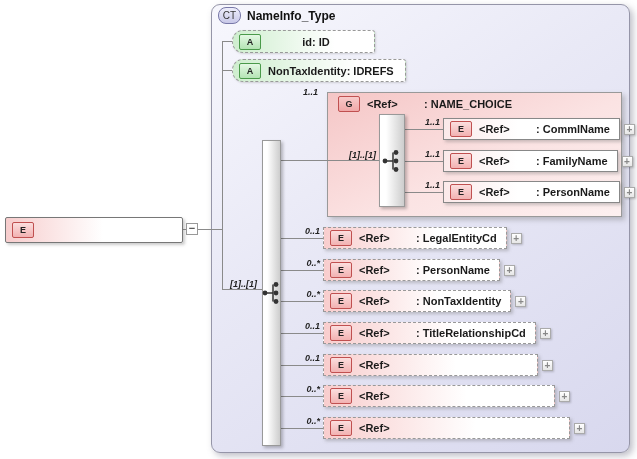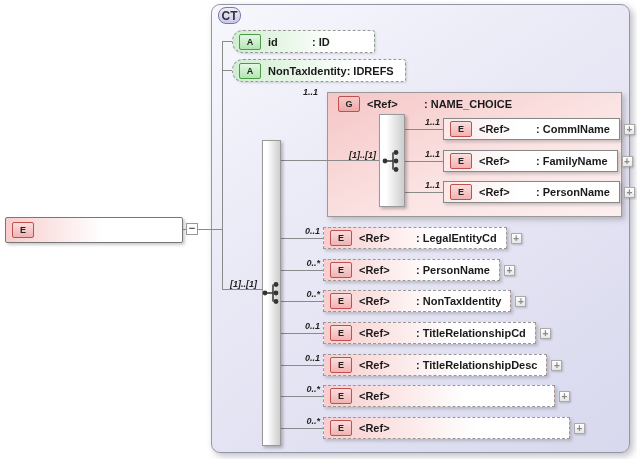--- a/index.html
+++ b/index.html
@@ -12,21 +12,21 @@
     position:absolute;left:211px;top:4px;width:417px;height:447px;
     border:1px solid #9595a8;border-radius:9px;
     background:linear-gradient(145deg,#f7f7fd 0%,#e9e9f6 40%,#d8d8ee 100%);
     box-shadow:3px 3px 7px rgba(110,110,130,.45);
     z-index:0;
   }
   .ct-header{position:absolute;left:218px;top:7px;display:flex;align-items:center;gap:6px;z-index:6;}
   .ct-badge{
     width:21px;height:15px;border:1px solid #7878a8;border-radius:8px;
     background:linear-gradient(#eeeefb,#c8c8e8);
-    font-size:12px;font-weight:bold;color:#333;display:flex;align-items:center;justify-content:center;
+    font-size:10px;font-weight:normal;color:#333;display:flex;align-items:center;justify-content:center;
   }
   .ct-title{font-size:12px;font-weight:bold;color:#111;}
 
   
   .row{position:absolute;display:flex;align-items:center;gap:4px;z-index:6;}
   .box{
     display:flex;align-items:center;height:22px;box-sizing:border-box;
     border:1px solid #888;padding:0 9px 0 6px;white-space:nowrap;
     box-shadow:2px 2px 3px rgba(110,110,110,.35);
     font-size:11px;font-weight:bold;color:#1a1a1a;
@@ -41,21 +41,21 @@
     box-shadow:1px 1px 2px rgba(110,110,110,.25);}
   .badge{
     width:20px;height:14px;border-radius:2px;flex:0 0 auto;
     display:flex;align-items:center;justify-content:center;
     font-size:9px;font-weight:bold;color:#222;margin-right:7px;
   }
   .badge-e{border:1px solid #c05050;background:linear-gradient(#fbdede,#f2b2b2);}
   .badge-a{border:1px solid #4a9a4a;background:linear-gradient(#e4f8e4,#b4e4b4);}
   .badge-g{border:1px solid #c05050;background:linear-gradient(#f8caca,#f0a8a8);}
   .ref{min-width:57px;}
-  .aname{min-width:44px;}
+  .aname{min-width:44px;text-align:right;}
   .plus{
     width:11px;height:11px;box-sizing:border-box;border:1px solid #aaa;flex:0 0 auto;
     background:linear-gradient(#ffffff,#e6e6e6);color:#888;
     font-size:10px;font-weight:bold;line-height:9px;text-align:center;
     box-shadow:1px 1px 2px rgba(0,0,0,.2);
   }
   .minusbox{
     position:absolute;left:186px;top:223px;width:12px;height:12px;box-sizing:border-box;
     border:1px solid #999;background:#ffffff;color:#555;z-index:6;
     font-size:11px;font-weight:bold;line-height:9px;text-align:center;
@@ -83,20 +83,21 @@
   }
   .group-header{position:absolute;left:338px;top:96px;display:flex;align-items:center;z-index:6;
     font-size:11px;font-weight:bold;color:#1a1a1a;white-space:nowrap;}
 </style>
 </head>
 <body>
 
 <div class="ct-container"></div>
 <div class="ct-header">
   <span class="ct-badge">CT</span>
+  <span class="ct-title">NameInfo_Type</span>
 </div>
 
 <div class="line" style="left:183px;top:229px;width:39px;"></div>
 <div class="vline" style="left:222px;top:41px;height:249px;"></div>
 <div class="line" style="left:222px;top:41px;width:11px;"></div>
 <div class="line" style="left:222px;top:70px;width:11px;"></div>
 <div class="line" style="left:222px;top:289px;width:41px;"></div>
 <div class="line" style="left:281px;top:160px;width:99px;z-index:5;"></div>
 <div class="line" style="left:404px;top:129px;width:40px;z-index:5;"></div>
 <div class="line" style="left:404px;top:161px;width:40px;z-index:5;"></div>
@@ -228,21 +229,20 @@
     <span>: TitleRelationshipCd</span>
   </div>
   <div class="plus">+</div>
 </div>
 
 <div class="card" style="left:275px;top:353px;width:45px;">0..1</div>
 <div class="row" style="left:323px;top:354px;">
   <div class="box dashed pinkgrad" style="min-width:215px;">
     <span class="badge badge-e">E</span>
     <span class="ref">&lt;Ref&gt;</span>
-    <span>: TitleRelationshipDesc</span>
   </div>
   <div class="plus">+</div>
 </div>
 
 <div class="card" style="left:275px;top:384px;width:45px;">0..*</div>
 <div class="row" style="left:323px;top:385px;">
   <div class="box dashed pinkgrad" style="min-width:232px;">
     <span class="badge badge-e">E</span>
     <span class="ref">&lt;Ref&gt;</span>
   </div>

